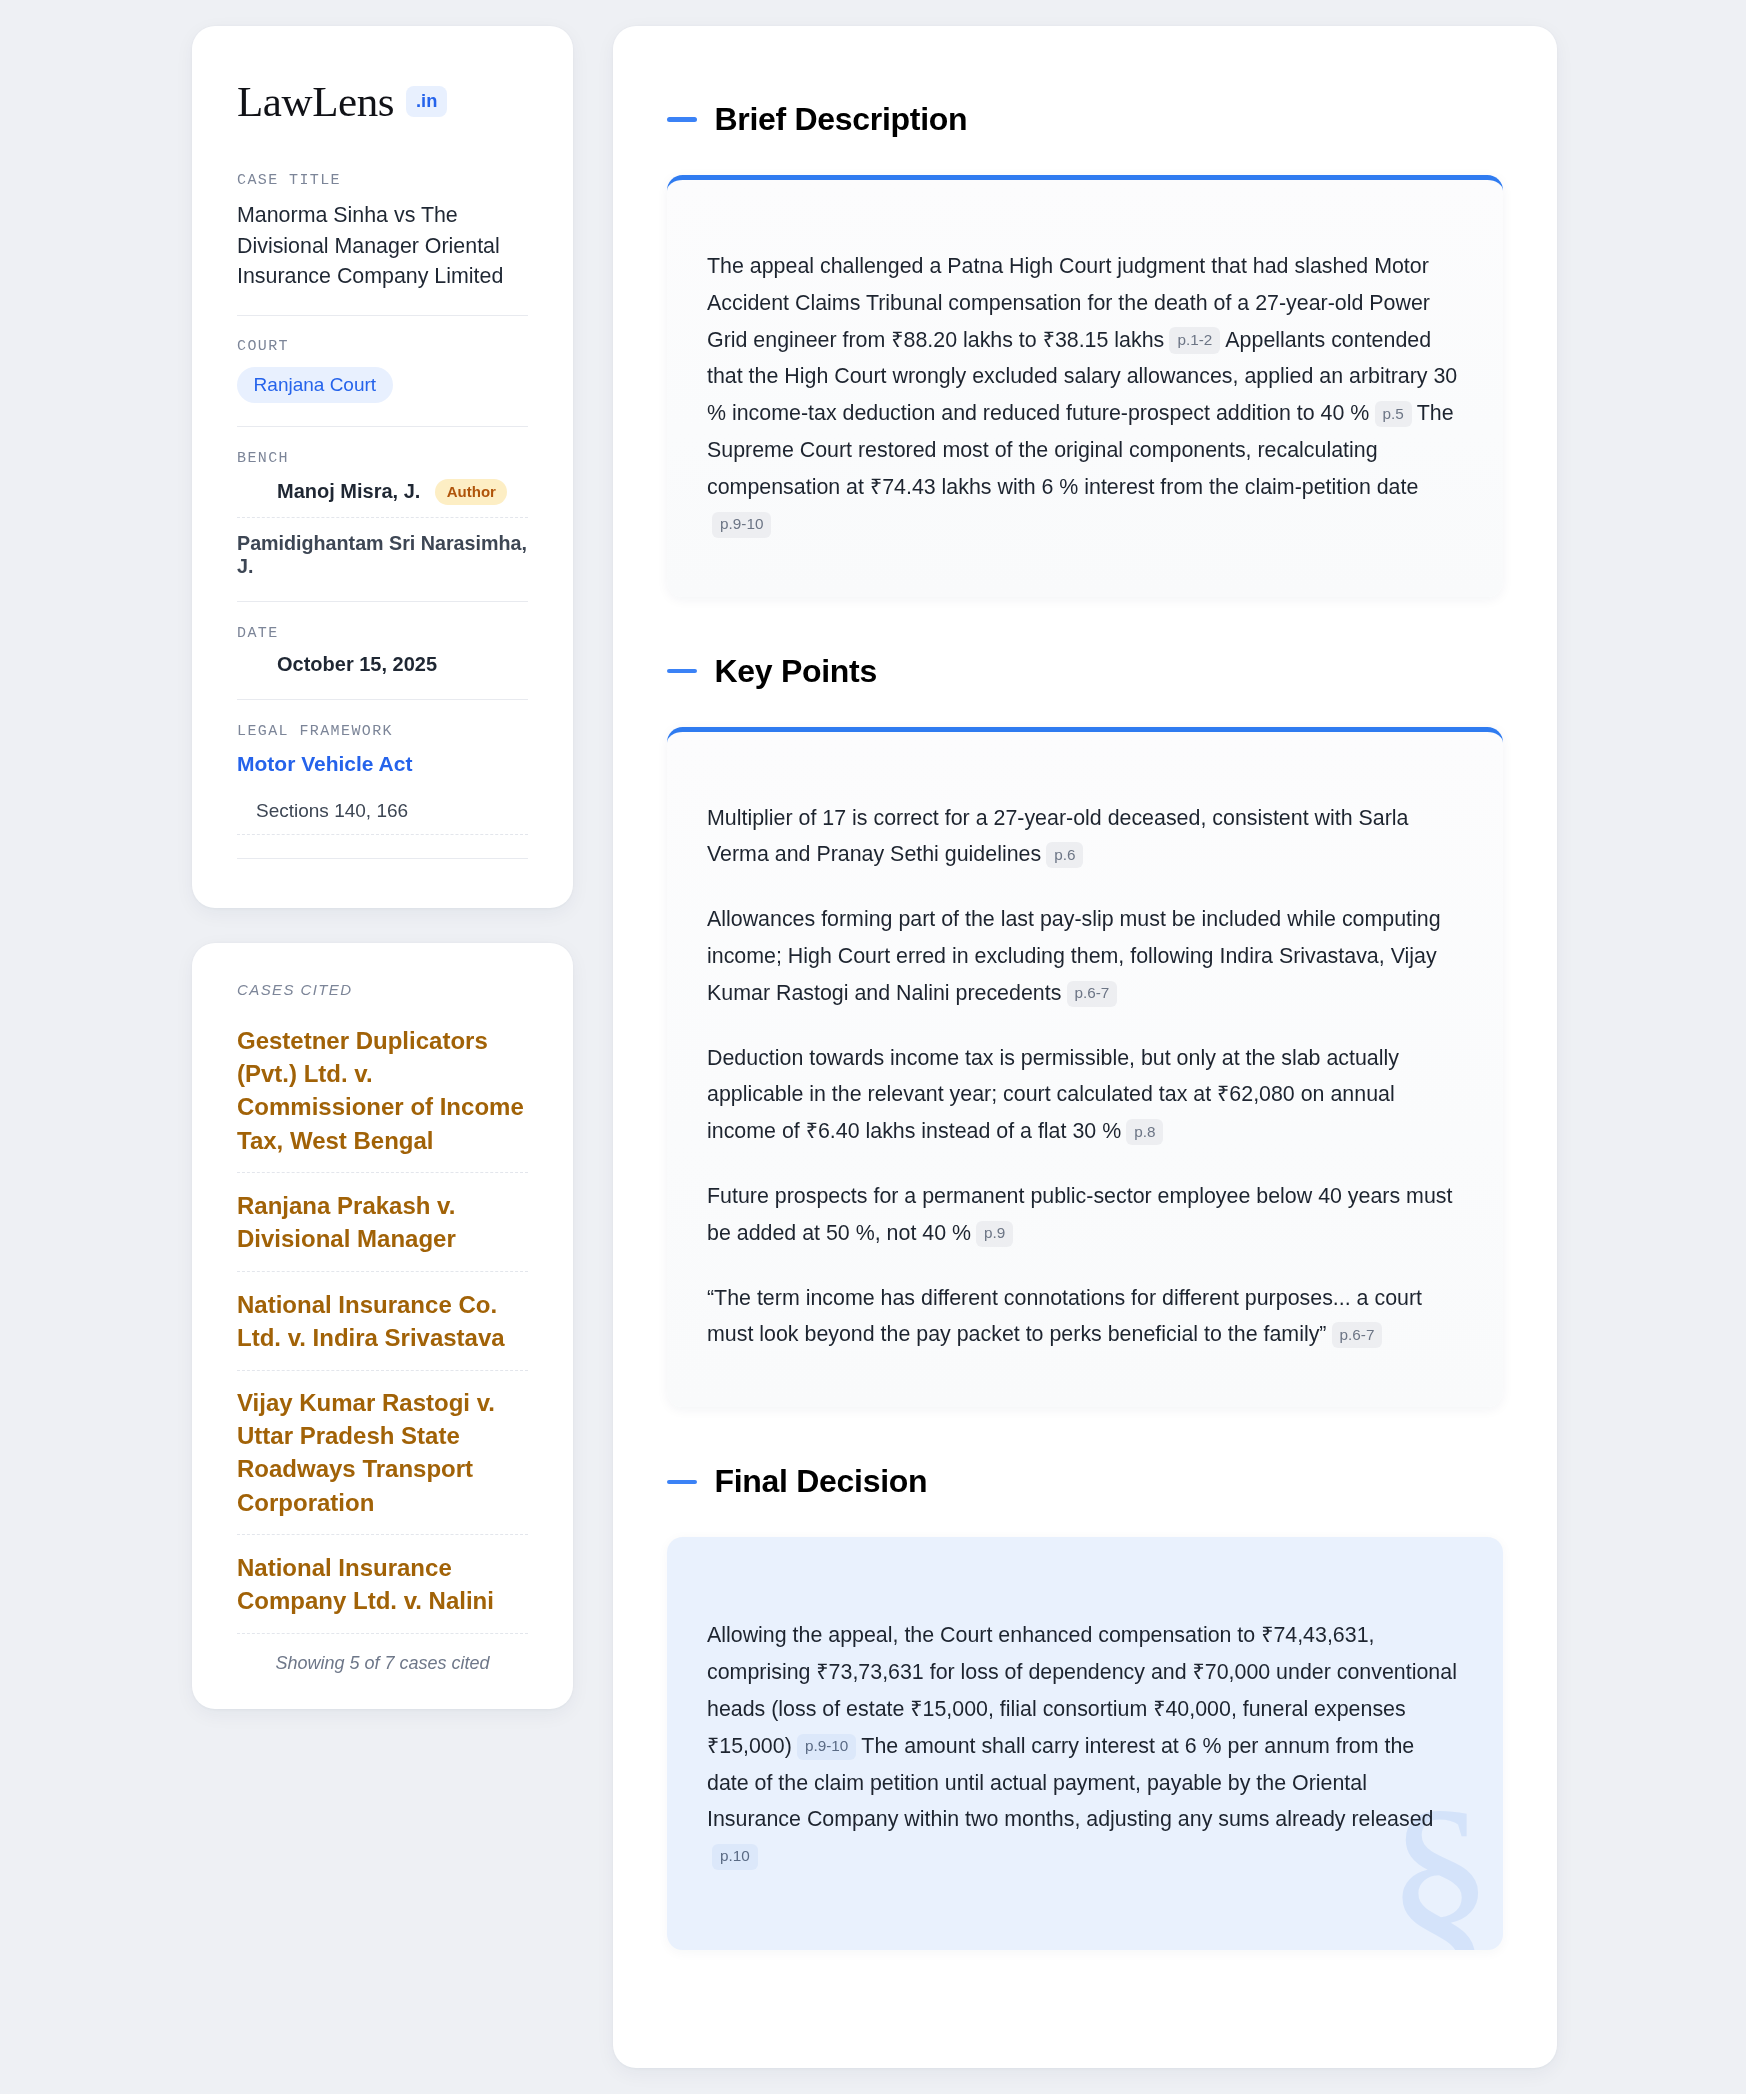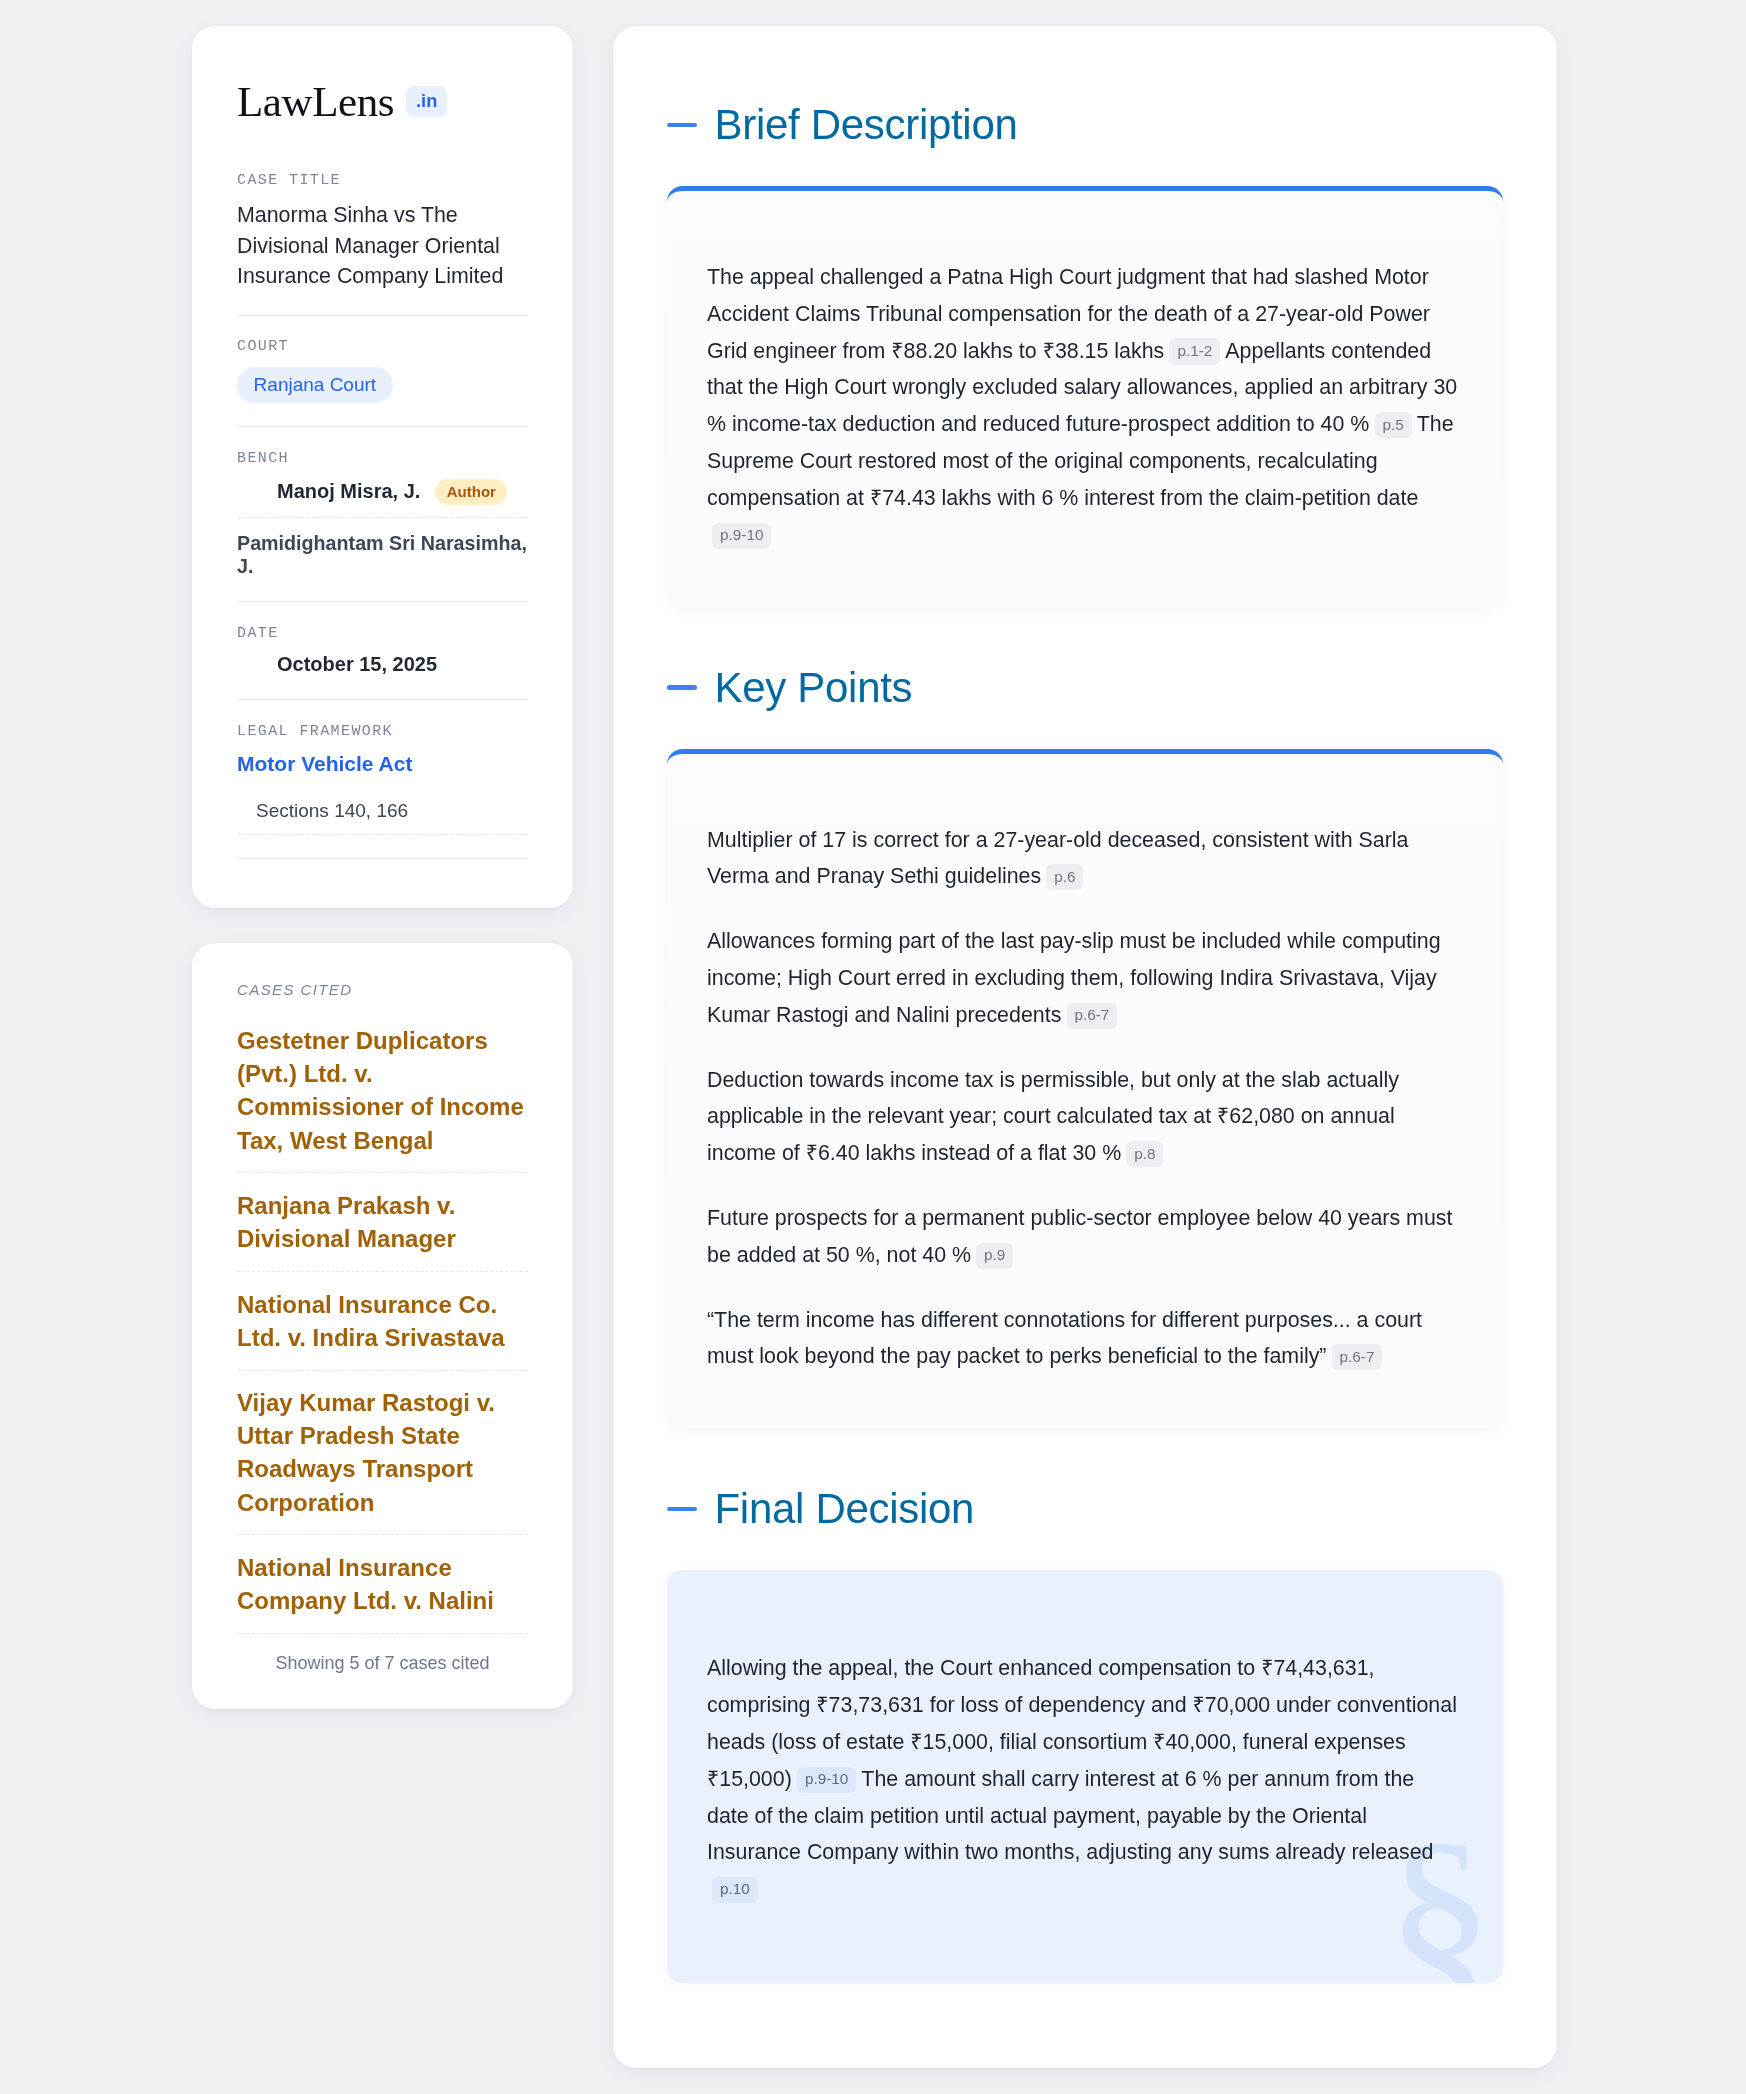--- a/index.html
+++ b/index.html
@@ -158,20 +158,21 @@
     font-weight: 700;
     color: #a16207;
     padding: 0 45px;
   }
   .case-sep {
     border-top: 1.7px dashed #e3e6ec;
     margin: 15.7px 45px;
   }
   .cases-footer {
     font-size: 18px;
+    font-style: italic;
     color: #6e7789;
     text-align: center;
     padding: 0 45px;
     margin-top: 19px;
   }
 
   
   .main {
     flex: 1;
     background: #ffffff;
@@ -190,23 +191,23 @@
     margin-bottom: 37px;
   }
   .head-dash {
     width: 30px;
     height: 4.4px;
     border-radius: 2.6px;
     background: #3b82f6;
     flex: 0 0 30px;
   }
   .head-title {
-    font-size: 42px;
-    font-weight: 400;
-    color: #0369a1;
+    font-size: 32px;
+    font-weight: 700;
+    color: #000000;
     letter-spacing: -0.3px;
   }
 
   .content-card {
     border-radius: 15.7px;
     border-top: 5.2px solid #2f7bf0;
     background: linear-gradient(180deg, #fcfcfd 0%, #fafbfc 60%, #f9fafb 100%);
     box-shadow: 0 2.6px 12.2px rgba(24, 39, 75, 0.05);
     padding: 68px 45px 54px 40px;
   }

